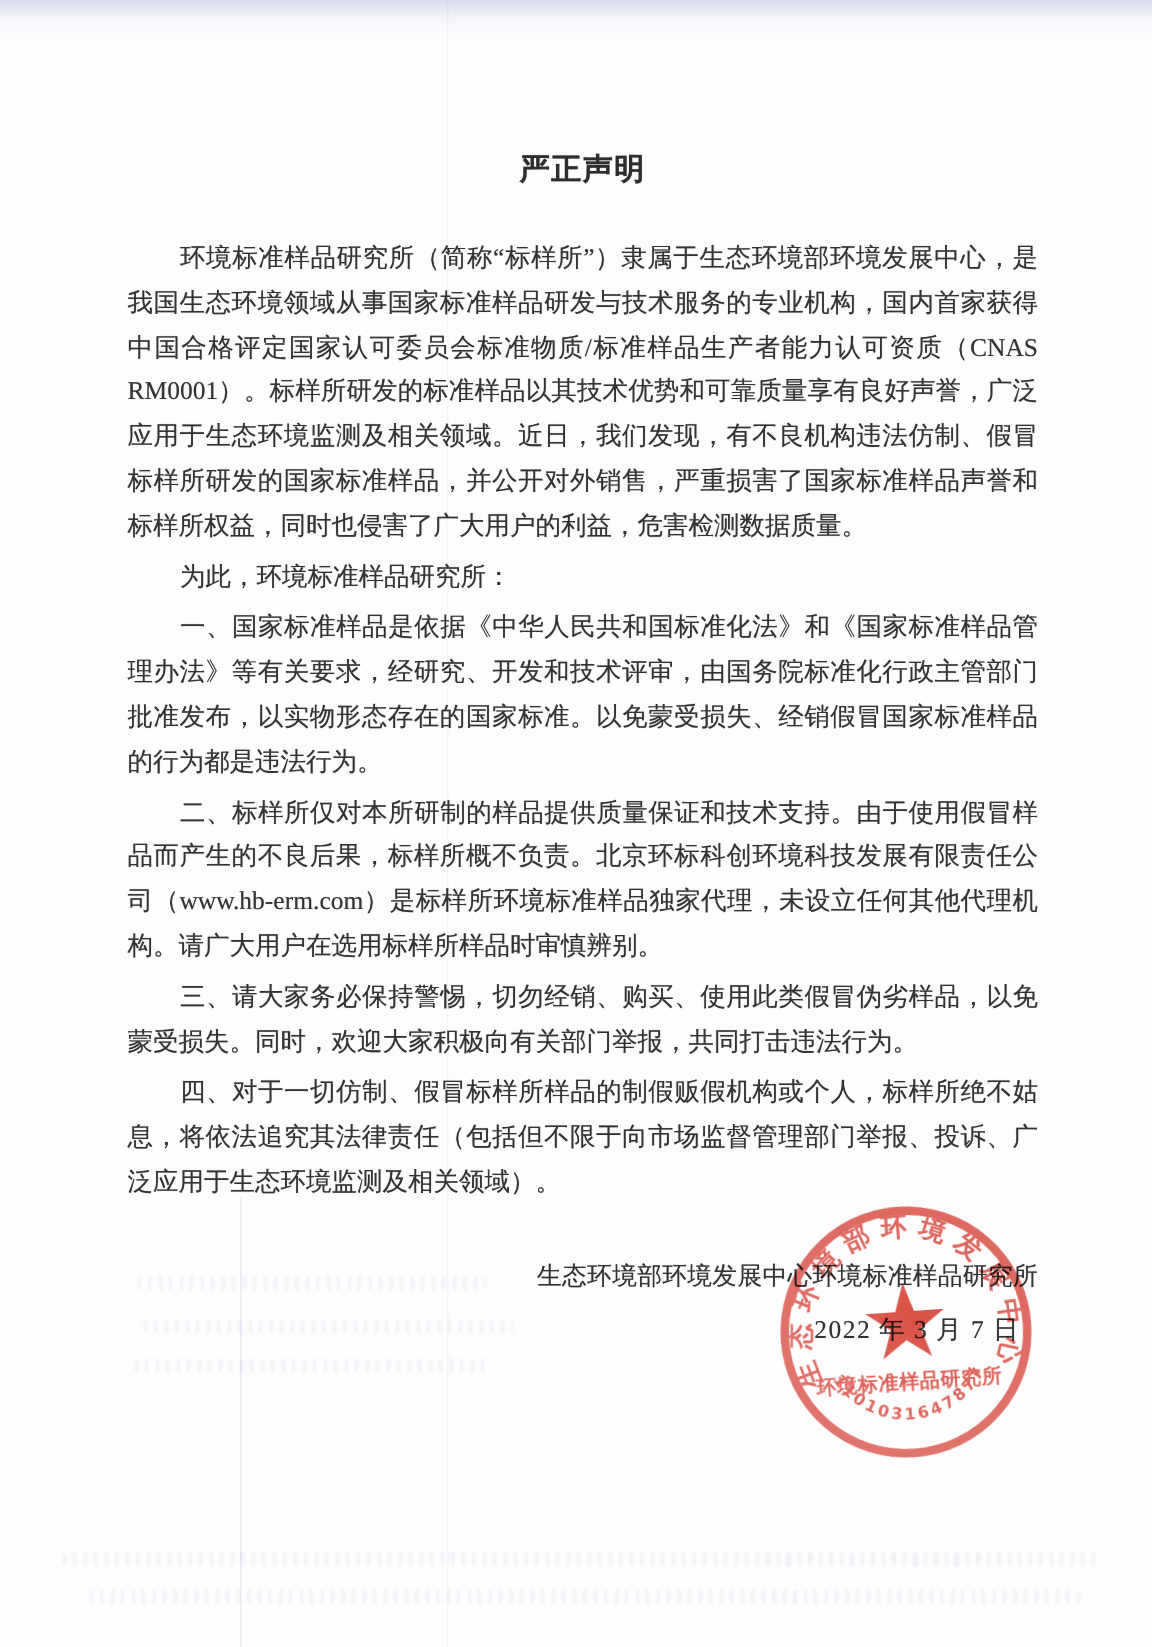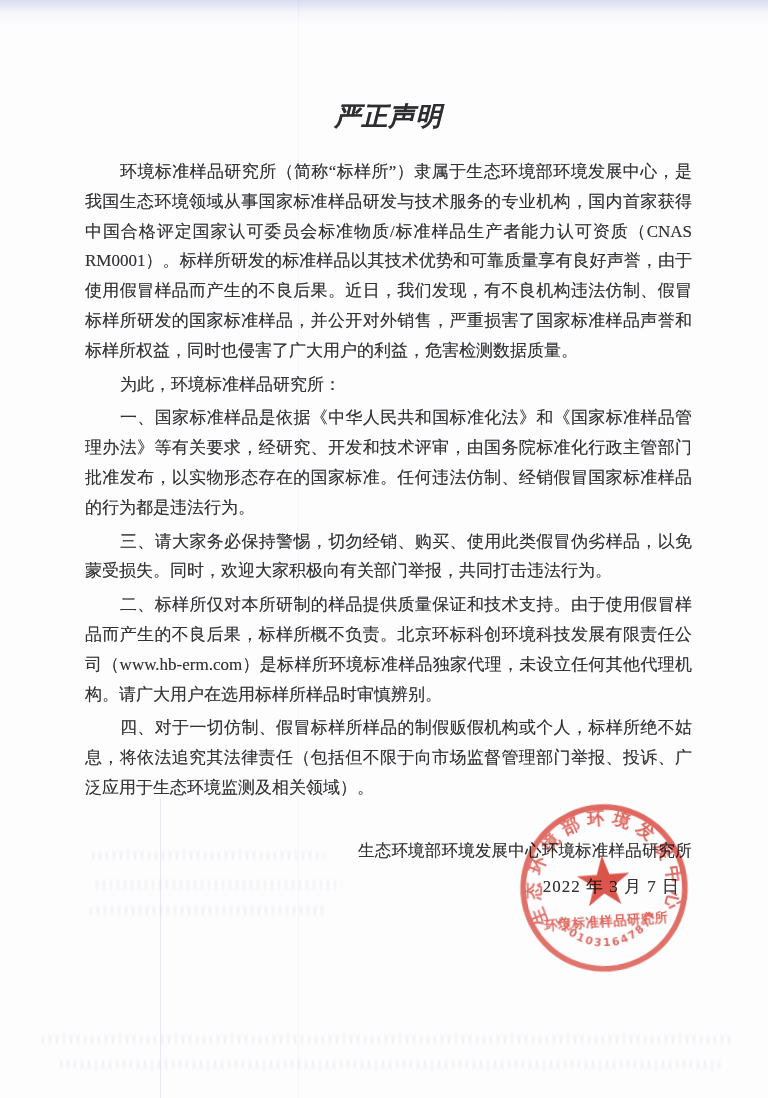--- a/index.html
+++ b/index.html
@@ -17,24 +17,23 @@
     background: linear-gradient(#d8dcee, rgba(240,242,250,0.55) 50%, rgba(255,255,255,0));
     pointer-events: none;
   }
   .scan-vline {
     position: absolute; width: 1px; background: rgba(135,148,185,0.22);
     pointer-events: none;
   }
   .title {
     position: absolute; top: 99px; left: 85px; width: 607px;
     margin: 0; text-align: center;
-    font-size: 26px; font-weight: bold; letter-spacing: 1px;
+    font-size: 20px; font-weight: bold; letter-spacing: 1px;
     color: #2d2d30;
     text-shadow: 0 0 0.6px rgba(45,45,48,0.55);
-    font-style: italic;
   }
   .body-text {
     position: absolute; top: 157px; left: 85px; width: 607px;
     font-size: 17px; line-height: 29.8px;
     color: #333336; text-align: justify;
     text-shadow: 0 0 0.6px rgba(51,51,54,0.5);
   }
   .body-text p { margin: 0 0 4px 0; text-indent: 35px; }
   .signature {
     position: absolute; top: 840px; right: 76px;
@@ -82,25 +81,25 @@
 
 <div class="page">
 
   <div class="scan-top-band"></div>
   <div class="scan-vline" style="left:298px; top:0; height:1098px; opacity:.35;"></div>
   <div class="scan-vline" style="left:160px; top:798px; height:300px; opacity:.8;"></div>
 
   <h1 class="title">严正声明</h1>
 
   <div class="body-text">
-    <p>环境标准样品研究所（简称“标样所”）隶属于生态环境部环境发展中心，是我国生态环境领域从事国家标准样品研发与技术服务的专业机构，国内首家获得中国合格评定国家认可委员会标准物质/标准样品生产者能力认可资质（CNAS RM0001）。标样所研发的标准样品以其技术优势和可靠质量享有良好声誉，由于使用假冒样品而产生的不良后果。近日，我们发现，有不良机构违法仿制、假冒标样所研发的国家标准样品，并公开对外销售，严重损害了国家标准样品声誉和标样所权益，同时也侵害了广大用户的利益，危害检测数据质量。</p>
+    <p>环境标准样品研究所（简称“标样所”）隶属于生态环境部环境发展中心，是我国生态环境领域从事国家标准样品研发与技术服务的专业机构，国内首家获得中国合格评定国家认可委员会标准物质/标准样品生产者能力认可资质（CNAS RM0001）。标样所研发的标准样品以其技术优势和可靠质量享有良好声誉，广泛应用于生态环境监测及相关领域。近日，我们发现，有不良机构违法仿制、假冒标样所研发的国家标准样品，并公开对外销售，严重损害了国家标准样品声誉和标样所权益，同时也侵害了广大用户的利益，危害检测数据质量。</p>
     <p>为此，环境标准样品研究所：</p>
-    <p>一、国家标准样品是依据《中华人民共和国标准化法》和《国家标准样品管理办法》等有关要求，经研究、开发和技术评审，由国务院标准化行政主管部门批准发布，以实物形态存在的国家标准。任何违法仿制、经销假冒国家标准样品的行为都是违法行为。</p>
+    <p>一、国家标准样品是依据《中华人民共和国标准化法》和《国家标准样品管理办法》等有关要求，经研究、开发和技术评审，由国务院标准化行政主管部门批准发布，以实物形态存在的国家标准。以免蒙受损失、经销假冒国家标准样品的行为都是违法行为。</p>
+    <p>二、标样所仅对本所研制的样品提供质量保证和技术支持。由于使用假冒样品而产生的不良后果，标样所概不负责。北京环标科创环境科技发展有限责任公司（www.hb-erm.com）是标样所环境标准样品独家代理，未设立任何其他代理机构。请广大用户在选用标样所样品时审慎辨别。</p>
     <p>三、请大家务必保持警惕，切勿经销、购买、使用此类假冒伪劣样品，以免蒙受损失。同时，欢迎大家积极向有关部门举报，共同打击违法行为。</p>
-    <p>二、标样所仅对本所研制的样品提供质量保证和技术支持。由于使用假冒样品而产生的不良后果，标样所概不负责。北京环标科创环境科技发展有限责任公司（www.hb-erm.com）是标样所环境标准样品独家代理，未设立任何其他代理机构。请广大用户在选用标样所样品时审慎辨别。</p>
     <p>四、对于一切仿制、假冒标样所样品的制假贩假机构或个人，标样所绝不姑息，将依法追究其法律责任（包括但不限于向市场监督管理部门举报、投诉、广泛应用于生态环境监测及相关领域）。</p>
   </div>
 
   <div class="signature">生态环境部环境发展中心环境标准样品研究所</div>
   <div class="date">2022 年 3 月 7 日</div>
 
   <div class="seal">
     <svg viewBox="0 0 170 170">
       <defs>
         <path id="arcTop" d="M 30.4 116.5 A 63 63 0 1 1 139.6 116.5"></path>

